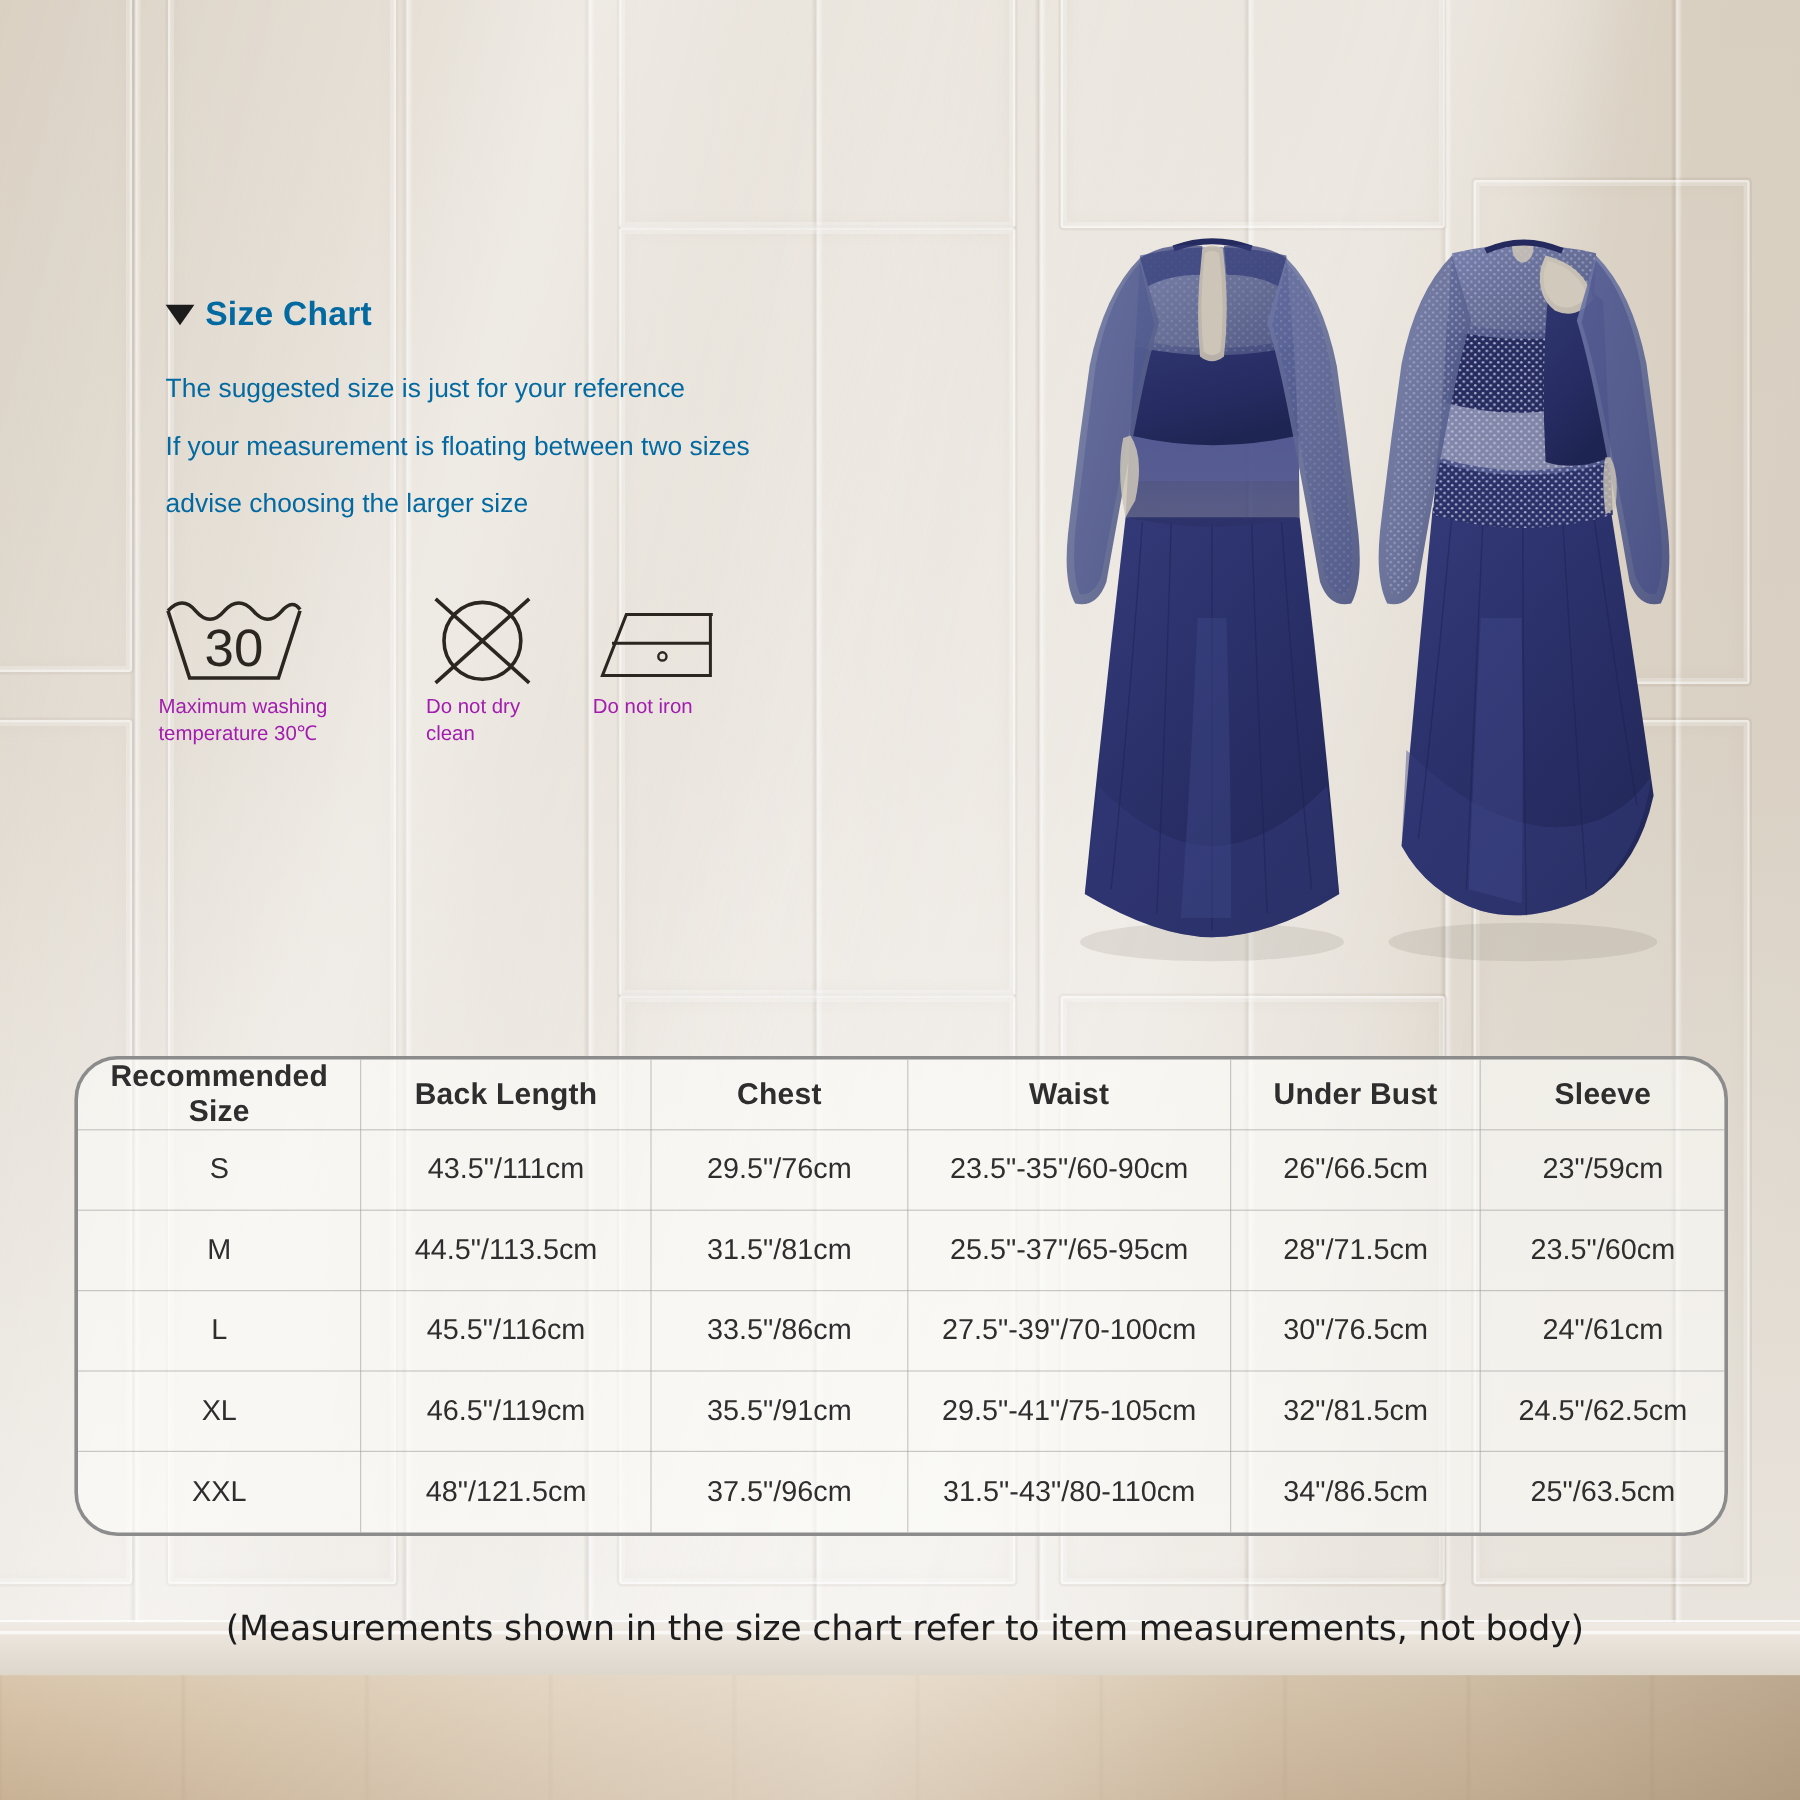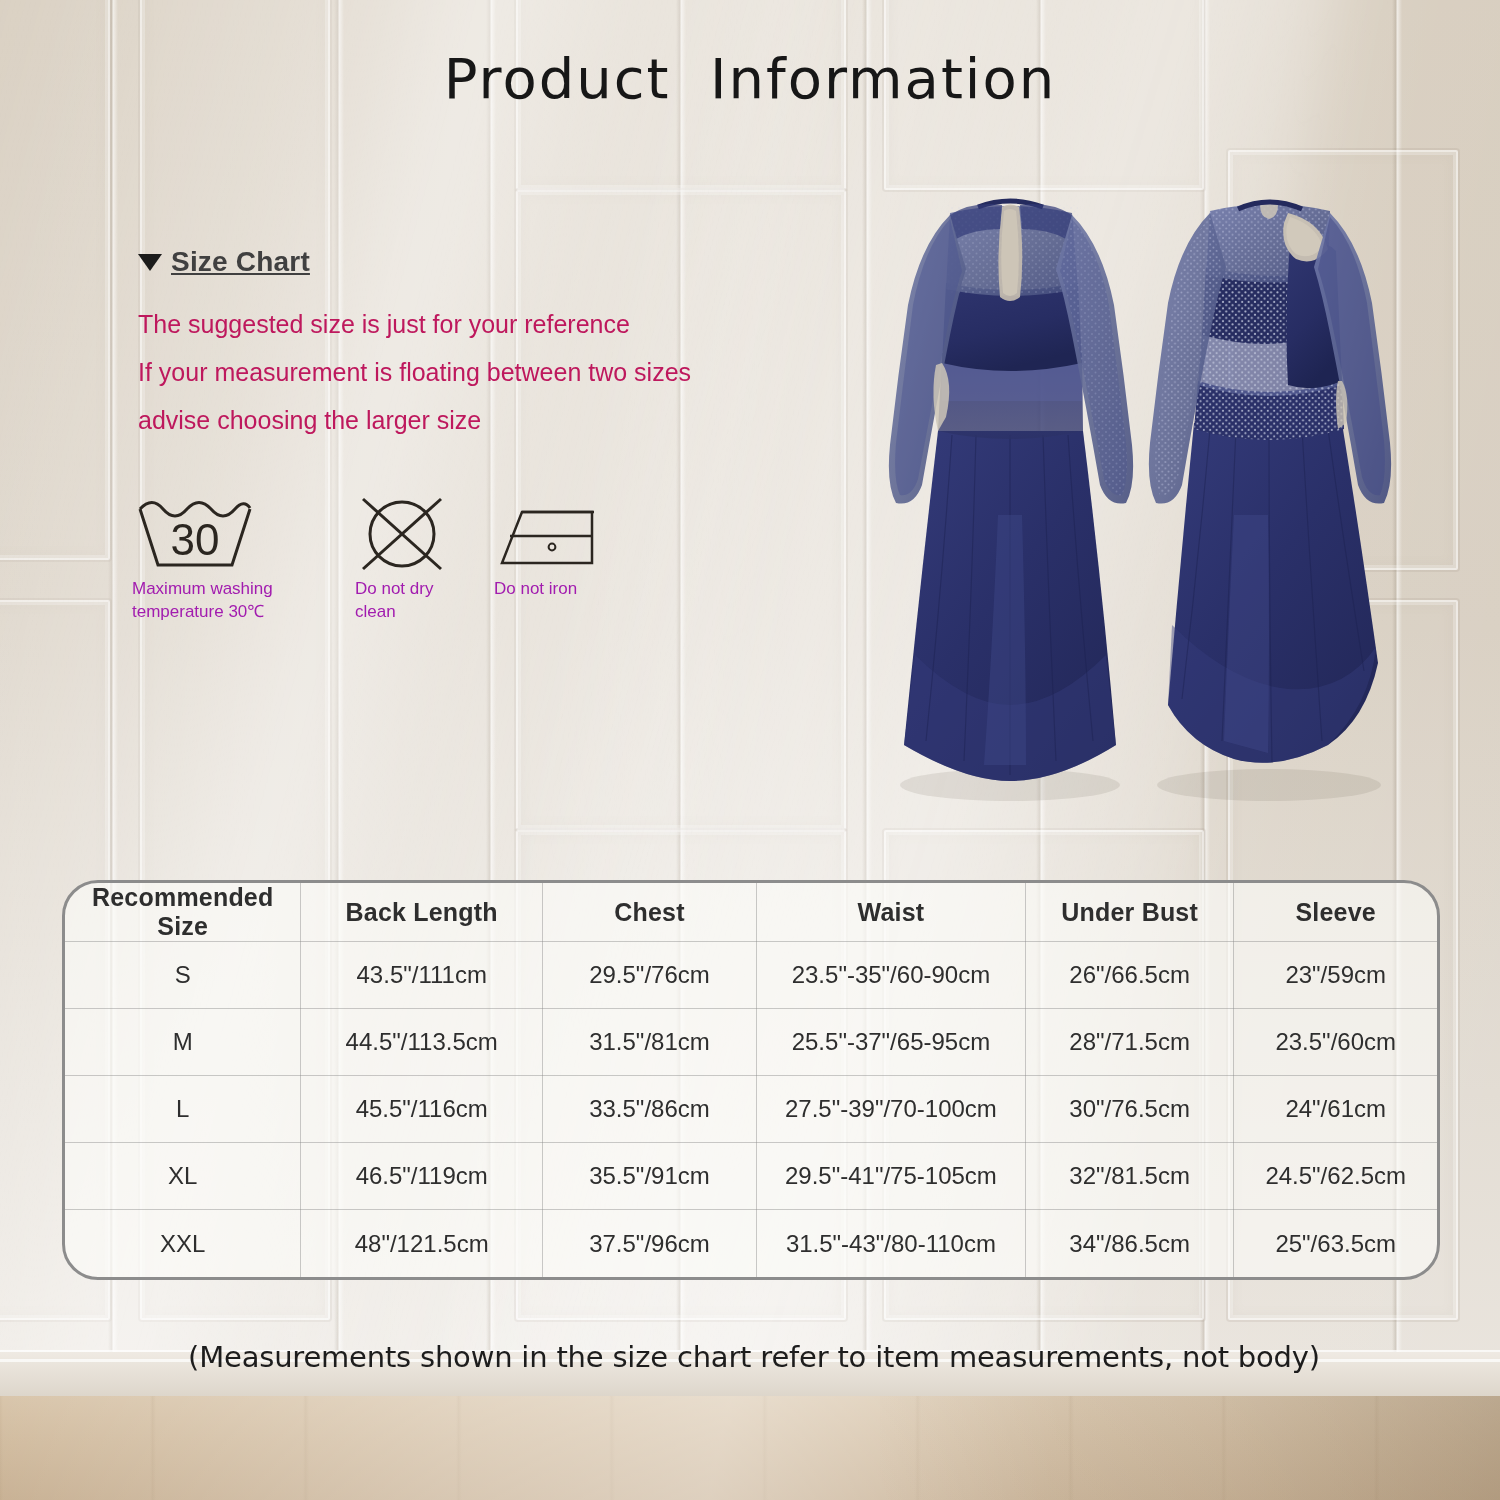--- a/index.html
+++ b/index.html
@@ -154,33 +154,32 @@
   }
   .tri-down {
     width: 0; height: 0;
     border-left: 12px solid transparent;
     border-right: 12px solid transparent;
     border-top: 17px solid #1c1c1c;
   }
   .size-chart-title {
     font-size: 28px;
     font-weight: bold;
-    color: #404040;
+    color: #0369a1;
     letter-spacing: 0.2px;
-    text-decoration: underline;
   }
 
   .note-lines {
     position: absolute;
     left: 138px; top: 300px;
     width: 760px;
   }
   .note-lines div {
-    font-size: 25px;
-    color: #be185d;
+    font-size: 22px;
+    color: #0369a1;
     line-height: 48px;
     white-space: nowrap;
   }
 
   
   .care-row {
     position: absolute;
     left: 132px; top: 495px;
     display: flex;
     align-items: flex-start;
@@ -287,21 +286,20 @@
   <div class="panel-frame" style="left:1228px; top:150px; width:230px; height:420px;"></div>
   <div class="panel-frame" style="left:1228px; top:600px; width:230px; height:720px;"></div>
 
   <div class="sun-shaft"></div>
   <div class="sun-shaft b"></div>
 
   <div class="baseboard"></div>
   <div class="floor"></div>
   <div class="floor-shadow"></div>
 
-  <div class="page-title">Product  Information</div>
 
   <div class="size-chart-head">
     <span class="tri-down"></span>
     <span class="size-chart-title">Size Chart</span>
   </div>
 
   <div class="note-lines">
     <div>The suggested size is just for your reference</div>
     <div>If your measurement is floating between two sizes</div>
     <div>advise choosing the larger size</div>

